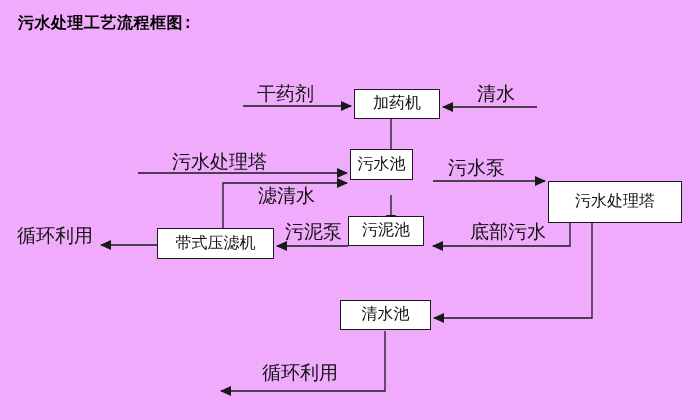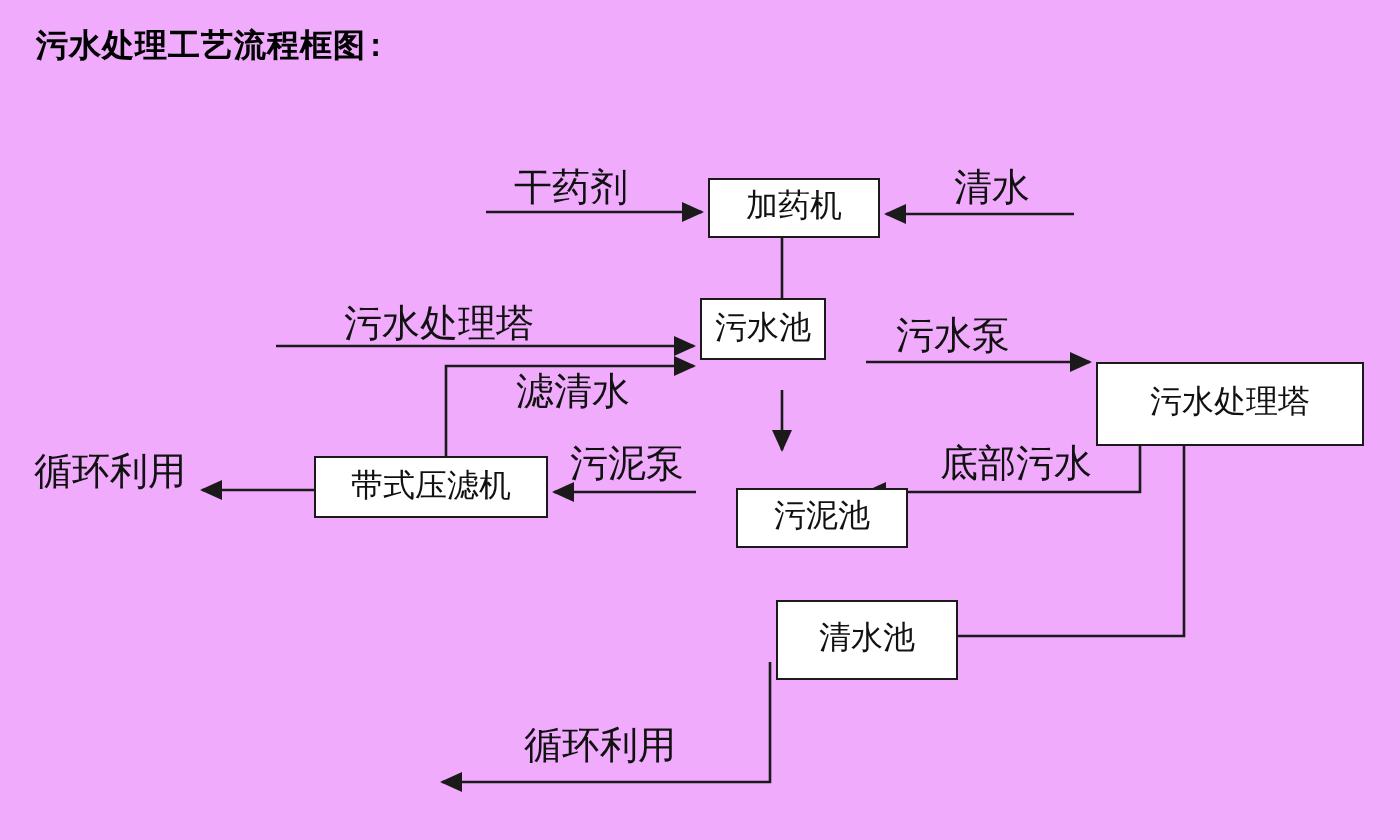--- a/index.html
+++ b/index.html
@@ -46,23 +46,23 @@
     <polyline points="570,198 570,246 433,246" marker-end="url(#arrow)"></polyline>
     <polyline points="348,246 277,246" marker-end="url(#arrow)"></polyline>
     <polyline points="157,245 101,245" marker-end="url(#arrow)"></polyline>
     <polyline points="592,198 592,318 434,318" marker-end="url(#arrow)"></polyline>
     <polyline points="385,331 385,391 221,391" marker-end="url(#arrow)"></polyline>
   </svg>
 
   <div class="node" style="left:354px;top:89px;width:86px;height:30px;">加药机</div>
   <div class="node" style="left:350px;top:149px;width:63px;height:31px;">污水池</div>
   <div class="node" style="left:548px;top:181px;width:134px;height:42px;">污水处理塔</div>
-  <div class="node" style="left:348px;top:244px;width:86px;height:30px;margin-left:20px;">污泥池</div>
+  <div class="node" style="left:348px;top:216px;width:76px;height:30px;">污泥池</div>
   <div class="node" style="left:157px;top:228px;width:117px;height:31px;">带式压滤机</div>
-  <div class="node" style="left:340px;top:300px;width:91px;height:40px;margin-left:48px;">清水池</div>
+  <div class="node" style="left:340px;top:300px;width:91px;height:30px;">清水池</div>
 
   <div class="edge-label" style="left:257px;top:84px;">干药剂</div>
   <div class="edge-label" style="left:477px;top:84px;">清水</div>
   <div class="edge-label" style="left:172px;top:152px;">污水处理塔</div>
   <div class="edge-label" style="left:448px;top:158px;">污水泵</div>
   <div class="edge-label" style="left:258px;top:186px;">滤清水</div>
   <div class="edge-label" style="left:470px;top:222px;">底部污水</div>
   <div class="edge-label" style="left:285px;top:222px;">污泥泵</div>
   <div class="edge-label" style="left:17px;top:226px;">循环利用</div>
   <div class="edge-label" style="left:262px;top:363px;">循环利用</div>

